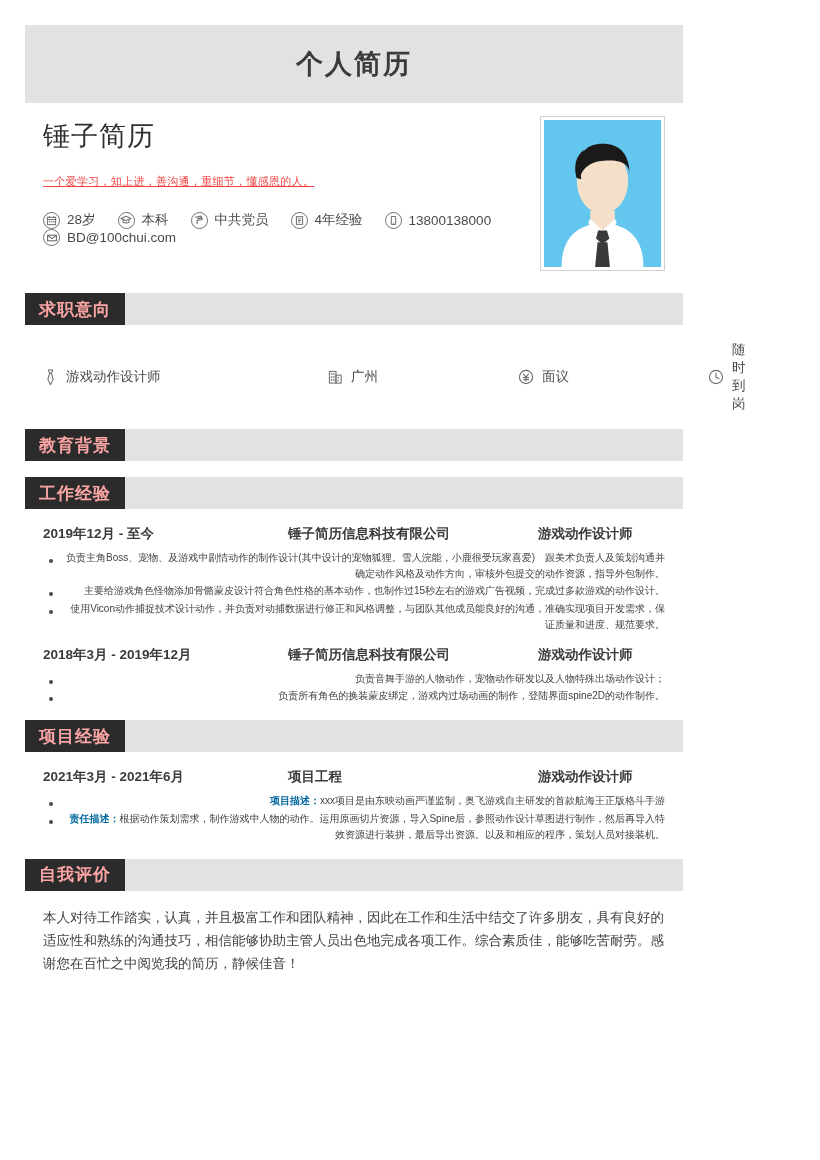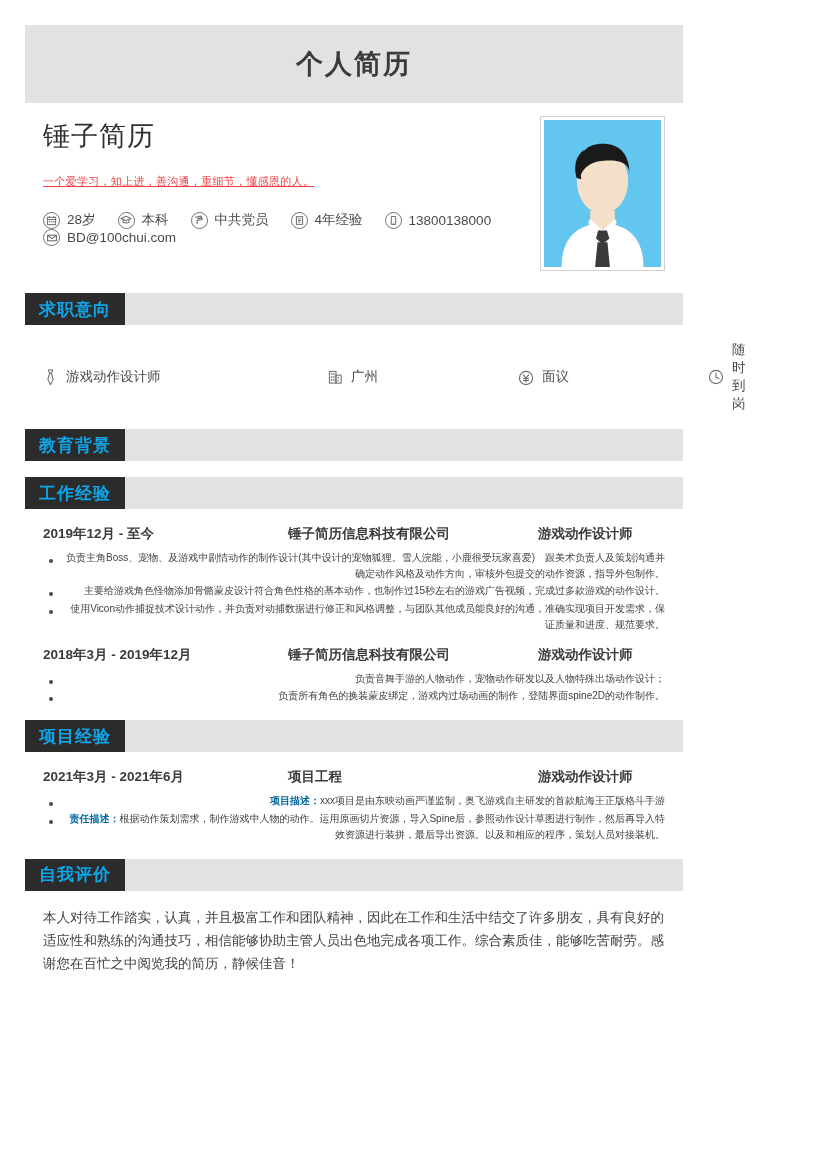--- a/index.html
+++ b/index.html
@@ -105,21 +105,21 @@
   
   .sec-head {
     height: 32px;
     background: #e2e2e2;
     display: flex;
     align-items: stretch;
     margin-top: 16px;
   }
   .sec-head .tag {
     background: #2b2b2b;
-    color: #0ea5e9;
+    color: #fca5a5;
     font-size: 17px;
     font-weight: bold;
     letter-spacing: 1px;
     padding: 0 14px;
     display: flex;
     align-items: center;
   }
 
   .sec-body { padding: 16px 18px 0 18px; }
 
@@ -147,21 +147,21 @@
     display: flex;
     align-items: center;
     font-size: 13.5px;
     color: #4a4a4a;
     padding: 16px 18px 0 18px;
   }
   .intent-item { display: flex; align-items: center; }
   .intent-item .ic { margin-right: 8px; display: inline-flex; }
   .i1 { width: 285px; flex: 0 0 285px; }
   .i2 { width: 190px; flex: 0 0 190px; }
-  .i3 { width: 190px; flex: 0 0 190px; align-items: flex-end; }
+  .i3 { width: 190px; flex: 0 0 190px; }
   .i4 { flex: 1; justify-content: flex-end; padding-right: 10px; }
 
   
   ul.bullets {
     list-style: none;
     margin: 7px 0 0 0;
     padding: 0;
   }
   ul.bullets li {
     position: relative;

